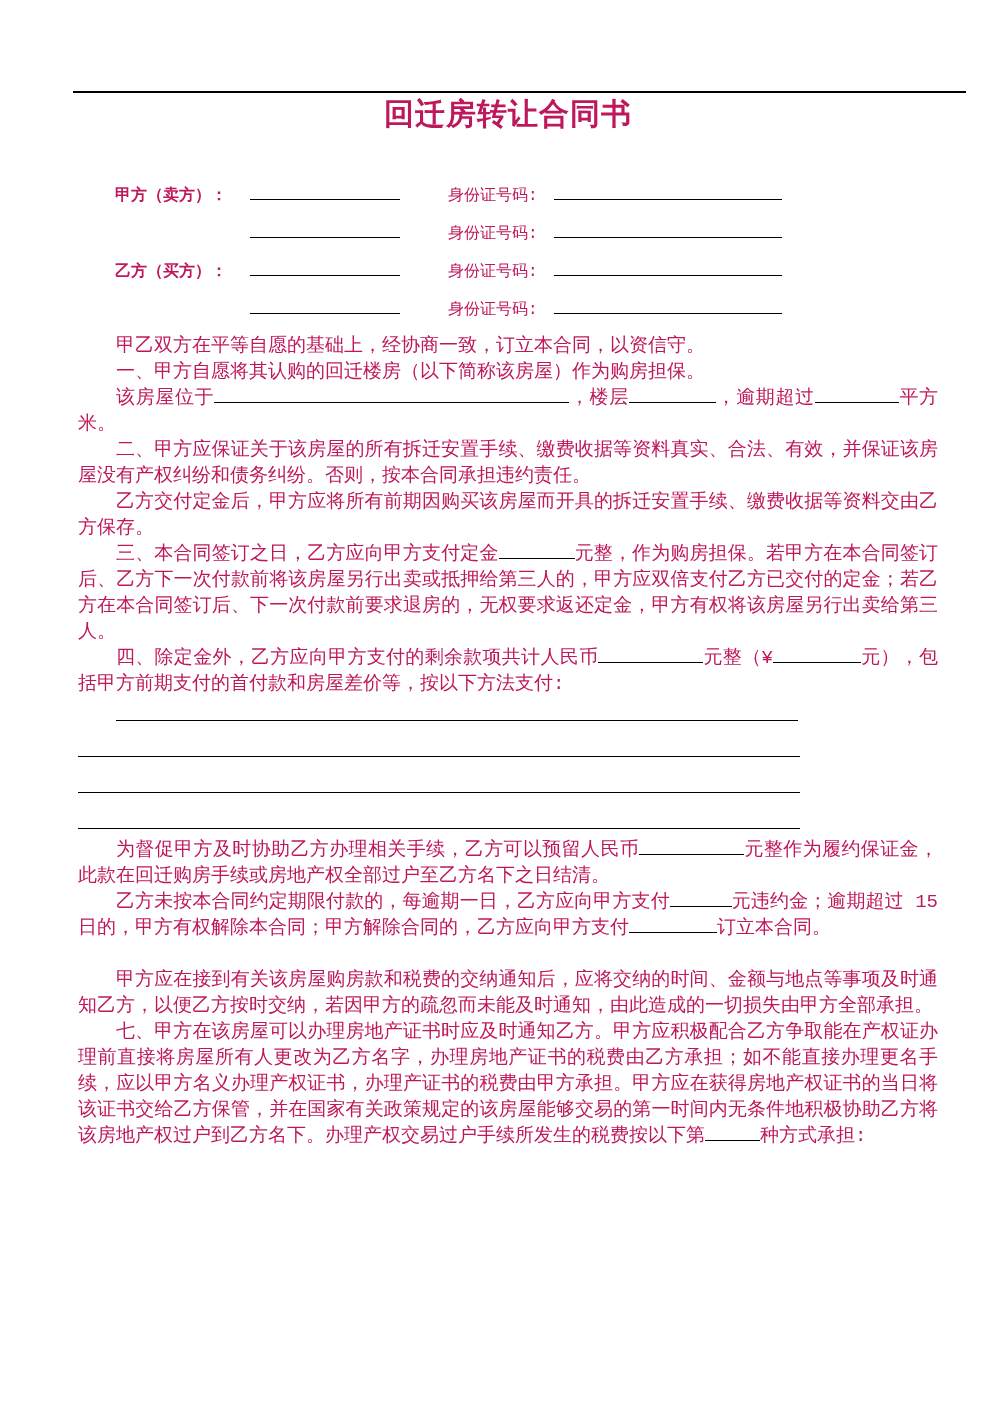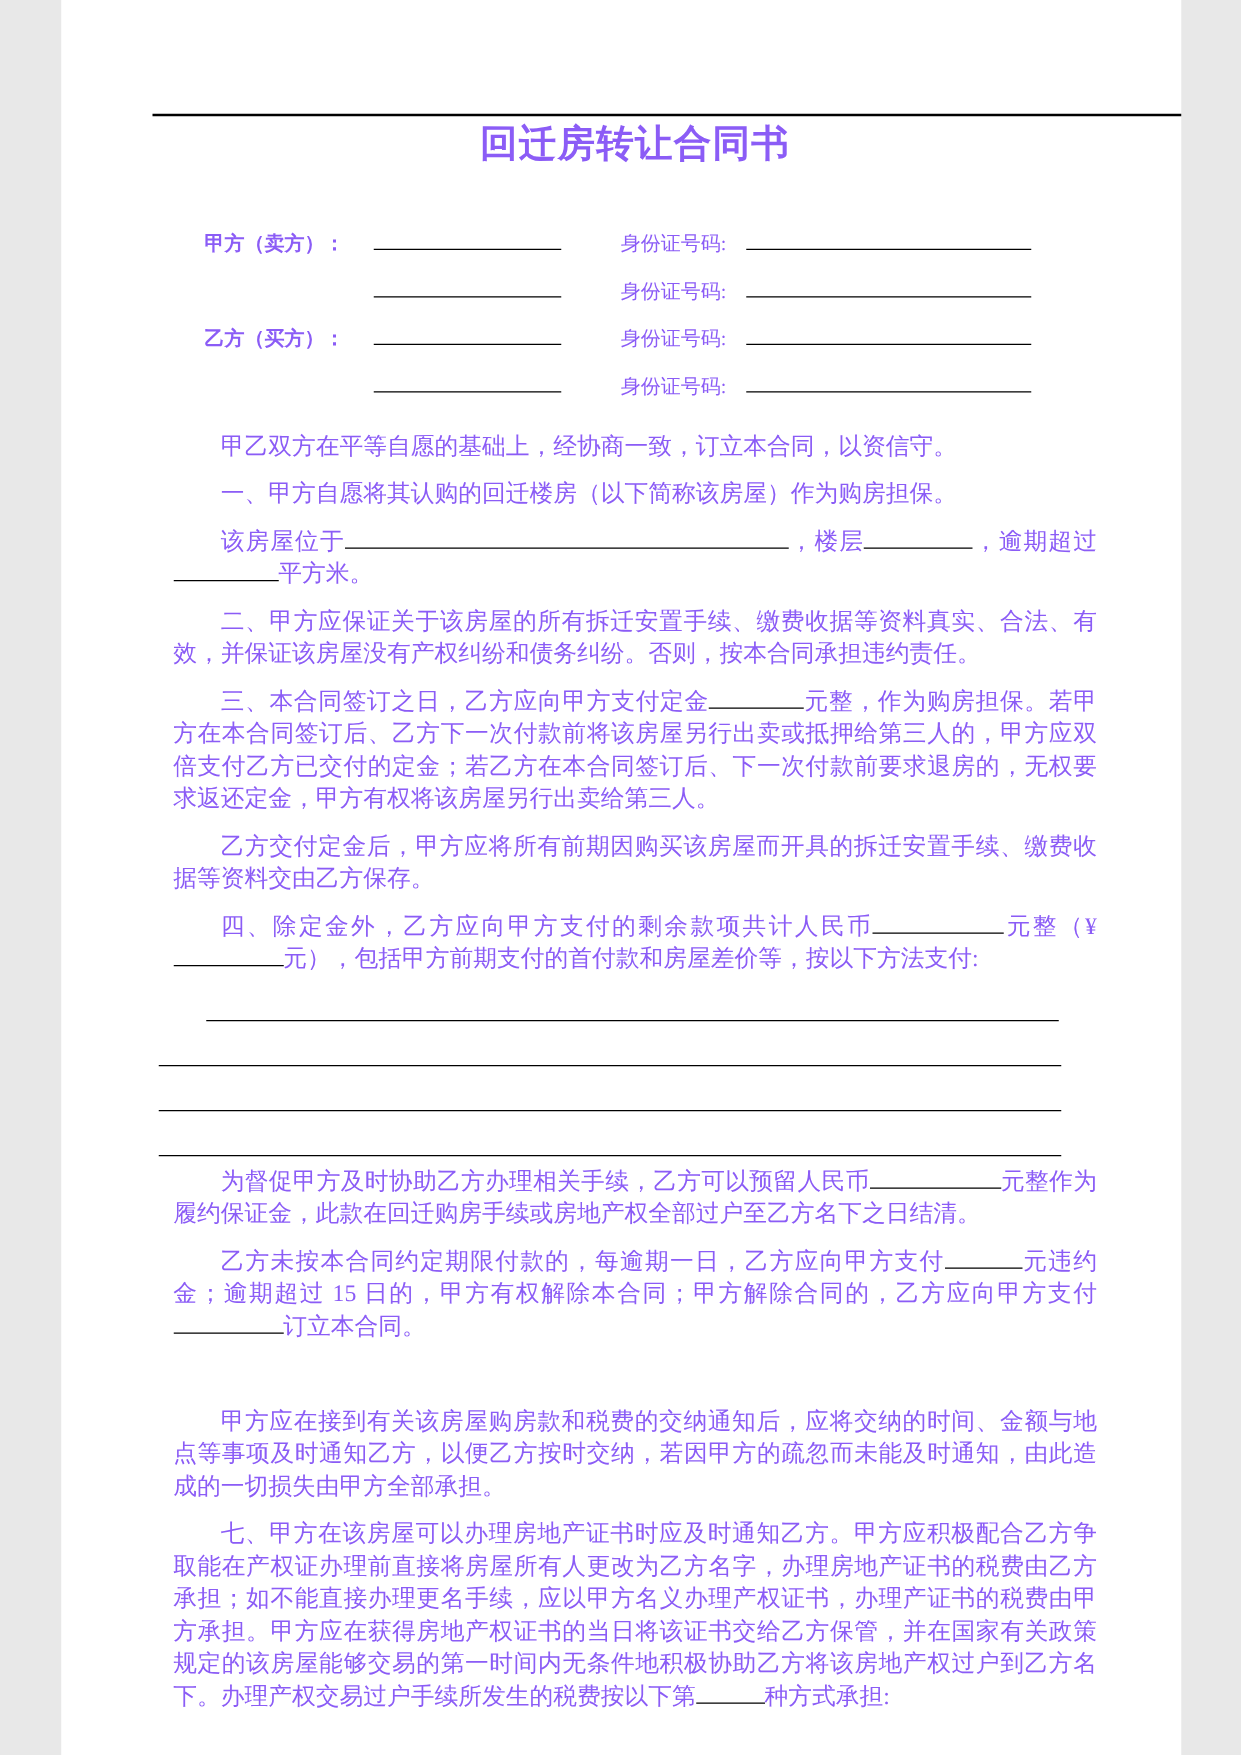--- a/index.html
+++ b/index.html
@@ -1,22 +1,22 @@
 <!DOCTYPE html>
 <html><head>
 <meta charset="utf-8">
 <style>
   html,body{margin:0;padding:0;background:#e8e8e8;}
   .page{
     position:relative;
-    width:896px;height:1404px;
+    width:993px;height:1404px;
     margin:0 auto;
     background:#ffffff;
-    color:#8b5cf6;
-    font-family:Liberation Serif, serif;
+    color:#be185d;
+    font-family:Liberation Mono, monospace;
     overflow:hidden;
   }
   .content{padding:0 55px 0 78px;}
   .top-rule{
     margin-top:91px;
     margin-left:-5px;
     width:893px;
     border-top:2px solid #000;
   }
   .title{
@@ -39,21 +39,21 @@
     display:inline-block;
     border-bottom:1px solid #000;
     vertical-align:baseline;
     height:16px;
   }
   .name-blank{width:150px;}
   .id-label{font-size:16px;margin-left:48px;vertical-align:baseline;}
   .id-blank{width:228px;margin-left:16px;}
   .body{margin-top:0;}
   .para{
-    margin:12px;
+    margin:0;
     font-size:19px;
     line-height:26px;
     text-align:justify;
     text-indent:38px;
   }
   .para .inline-blank{height:15px;}
   .fill-lines{margin:0;}
   .fill-line{
     border-bottom:1px solid #000;
     height:35px;
@@ -73,22 +73,22 @@
         <div class="party-row"><span class="party-label">甲方（卖方）：</span><span class="blank name-blank"></span><span class="id-label">身份证号码:</span><span class="blank id-blank"></span></div>
         <div class="party-row"><span class="party-label"></span><span class="blank name-blank"></span><span class="id-label">身份证号码:</span><span class="blank id-blank"></span></div>
         <div class="party-row"><span class="party-label">乙方（买方）：</span><span class="blank name-blank"></span><span class="id-label">身份证号码:</span><span class="blank id-blank"></span></div>
         <div class="party-row"><span class="party-label"></span><span class="blank name-blank"></span><span class="id-label">身份证号码:</span><span class="blank id-blank"></span></div>
       </div>
     <div class="body" id="body">
         <p class="para"><span>甲乙双方在平等自愿的基础上，经协商一致，订立本合同，以资信守。</span></p>
         <p class="para"><span>一、甲方自愿将其认购的回迁楼房（以下简称该房屋）作为购房担保。</span></p>
         <p class="para"><span>该房屋位于</span><span class="blank inline-blank" style="width: 355px;"></span><span>，楼层</span><span class="blank inline-blank" style="width: 87px;"></span><span>，逾期超过</span><span class="blank inline-blank" style="width: 84px;"></span><span>平方米。</span></p>
         <p class="para"><span>二、甲方应保证关于该房屋的所有拆迁安置手续、缴费收据等资料真实、合法、有效，并保证该房屋没有产权纠纷和债务纠纷。否则，按本合同承担违约责任。</span></p>
+        <p class="para"><span>乙方交付定金后，甲方应将所有前期因购买该房屋而开具的拆迁安置手续、缴费收据等资料交由乙方保存。</span></p>
         <p class="para"><span>三、本合同签订之日，乙方应向甲方支付定金</span><span class="blank inline-blank" style="width: 76px;"></span><span>元整，作为购房担保。若甲方在本合同签订后、乙方下一次付款前将该房屋另行出卖或抵押给第三人的，甲方应双倍支付乙方已交付的定金；若乙方在本合同签订后、下一次付款前要求退房的，无权要求返还定金，甲方有权将该房屋另行出卖给第三人。</span></p>
-        <p class="para"><span>乙方交付定金后，甲方应将所有前期因购买该房屋而开具的拆迁安置手续、缴费收据等资料交由乙方保存。</span></p>
         <p class="para"><span>四、除定金外，乙方应向甲方支付的剩余款项共计人民币</span><span class="blank inline-blank" style="width: 105px;"></span><span>元整（¥</span><span class="blank inline-blank" style="width: 88px;"></span><span>元），包括甲方前期支付的首付款和房屋差价等，按以下方法支付:</span></p>
         <div class="fill-lines">
           <div class="fill-line indent" style="width: 682px; height: 23px;"></div>
           <div class="fill-line" style="width: 722px; height: 35px;"></div>
           <div class="fill-line" style="width: 722px; height: 35px;"></div>
           <div class="fill-line" style="width: 722px; height: 35px;"></div>
         </div>
         <p class="para" style="margin-top: 8px;"><span>为督促甲方及时协助乙方办理相关手续，乙方可以预留人民币</span><span class="blank inline-blank" style="width: 105px;"></span><span>元整作为履约保证金，此款在回迁购房手续或房地产权全部过户至乙方名下之日结清。</span></p>
         <p class="para"><span>乙方未按本合同约定期限付款的，每逾期一日，乙方应向甲方支付</span><span class="blank inline-blank" style="width: 62px;"></span><span>元违约金；逾期超过 15 日的，甲方有权解除本合同；甲方解除合同的，乙方应向甲方支付</span><span class="blank inline-blank" style="width: 88px;"></span><span>订立本合同。</span></p>
         <div class="gap"></div>

